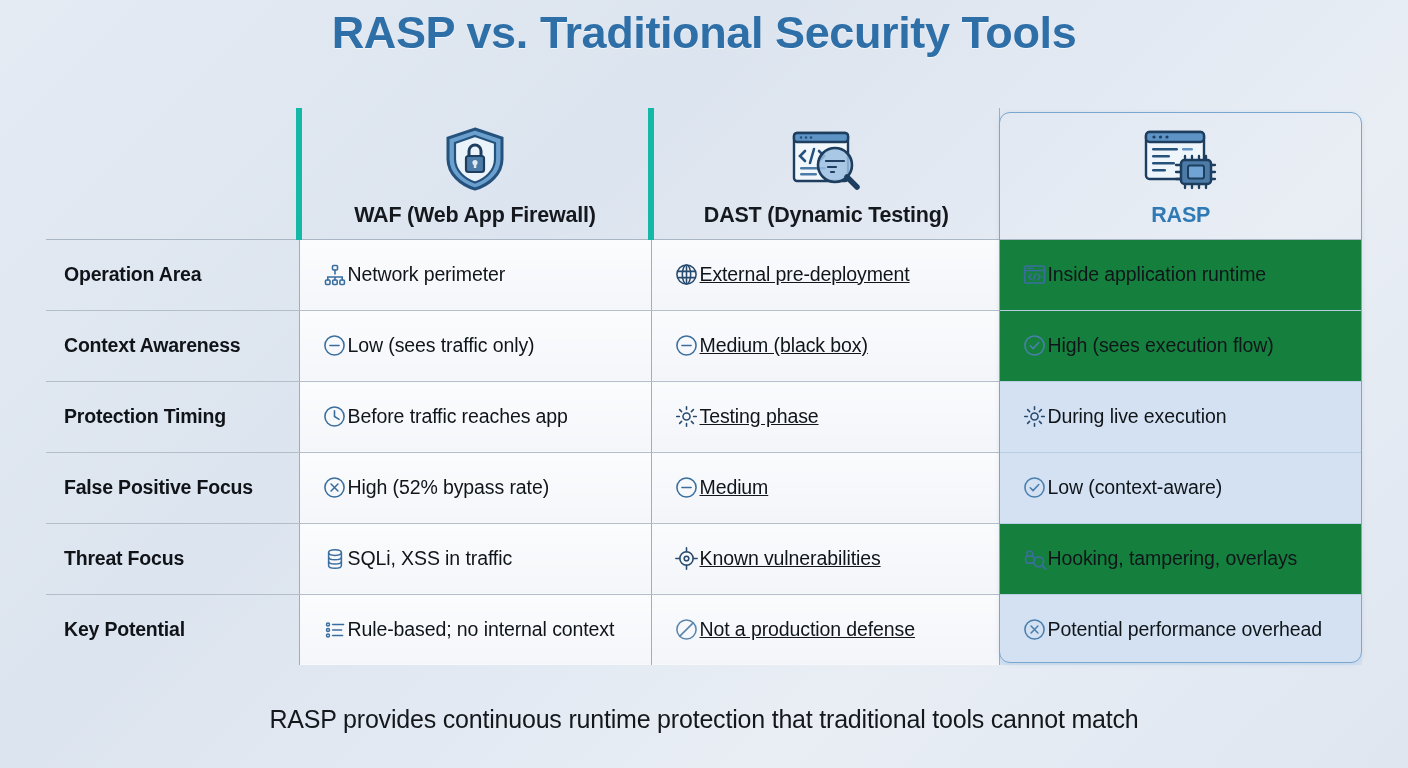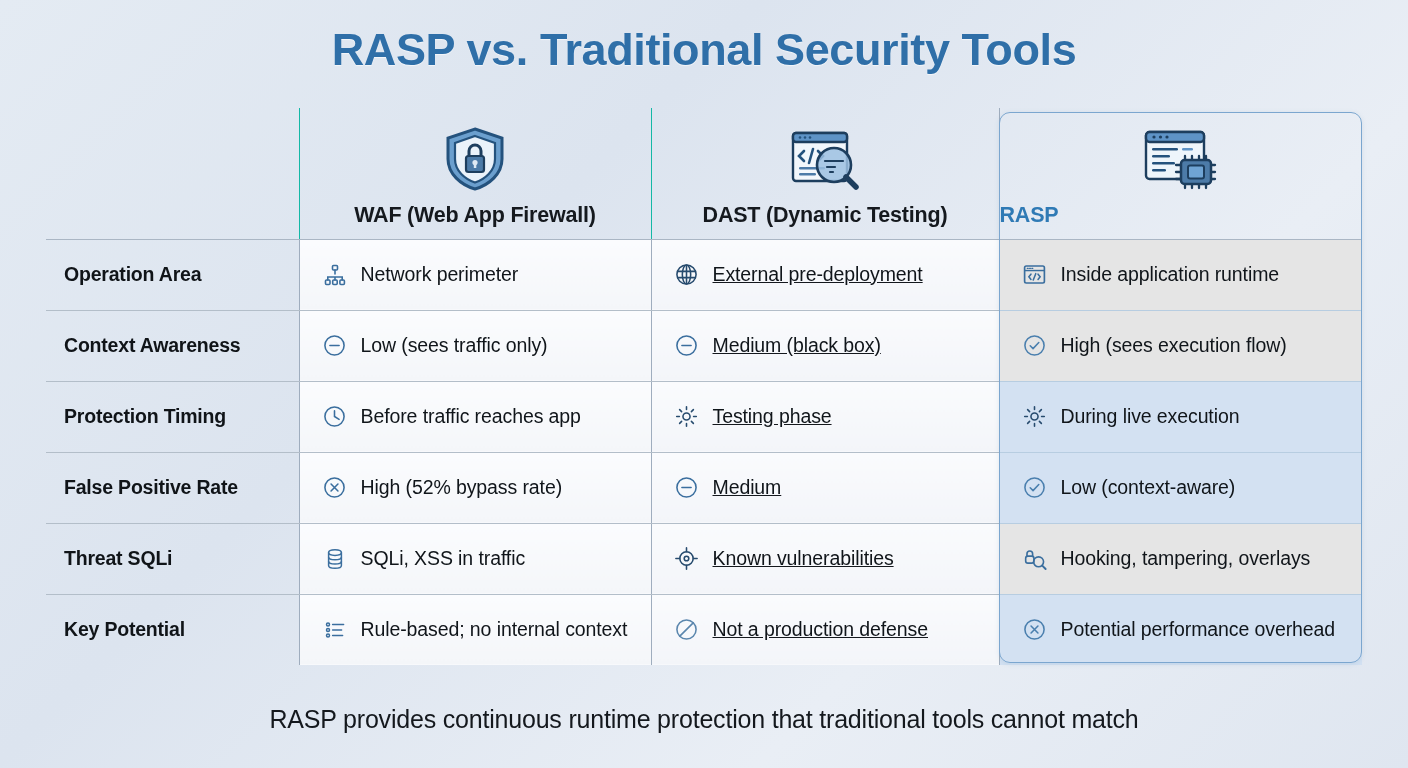--- a/index.html
+++ b/index.html
@@ -17,21 +17,21 @@
     position: relative;
   }
 
   
   .title {
     text-align: center;
     font-size: 45px;
     font-weight: bold;
     color: #2f6fa8;
     letter-spacing: -0.4px;
-    padding-top: 27px;
+    padding-top: 10px;
     line-height: 1.0;
     text-shadow: 0 1px 1px rgba(255,255,255,0.65);
   }
 
   
   .table-wrap {
     position: absolute;
     left: 46px;
     top: 108px;
     width: 1316px;
@@ -55,26 +55,26 @@
     vertical-align: bottom;
     padding: 0 0 11px 0;
     border-bottom: 1px solid #aab6c4;
     background: transparent;
   }
 
   th.h-label { border-bottom: 1px solid #aab6c4; }
 
   th.h-waf, th.h-dast {
     background: linear-gradient(180deg, #fbfcfd 0%, #f5f7fa 100%);
-    border-left: 1px solid #14b8a6;
+    border-left: 6px solid #14b8a6;
     text-align: center;
   }
 
   th.h-rasp {
-    text-align: left;
+    text-align: center;
     border-left: 1px solid #9fadbe;
     border-bottom: 1px solid #9ec0de;
     background: transparent;
   }
 
   .head-icon {
     display: block;
     margin: 0 auto 8px auto;
     height: 70px;
   }
@@ -107,31 +107,30 @@
   }
 
   td.cell {
     border-left: 1px solid #9fadbe;
     padding-left: 22px;
   }
   td.waf  { background: linear-gradient(180deg, #fbfcfe 0%, #f4f6f9 100%); }
   td.dast { background: linear-gradient(180deg, #fafbfd 0%, #f3f5f9 100%); text-decoration: underline; }
 
   td.rasp {
-    background: #e5e5e5;
+    background: #15803d;
     border-left: 1px solid #9fadbe;
     border-bottom: 1px solid #b7cde1;
   }
   td.rasp.alt { background: #d3e1f2; }
   tbody tr:last-child td.rasp { border-bottom: none; padding-left: 22px; }
 
   .cellflex {
     display: flex;
     align-items: center;
-    gap: 13px;
   }
   .cellflex .ico {
     flex: 0 0 auto;
     width: 26px;
     height: 26px;
     display: flex;
     align-items: center;
     justify-content: center;
   }
   .cellflex .txt {
@@ -361,21 +360,21 @@
                 <circle cx="12" cy="12" r="3.4"></circle>
                 <path d="M12 2.6v2.6M12 18.8v2.6M2.6 12h2.6M18.8 12h2.6M5.4 5.4l1.9 1.9M16.7 16.7l1.9 1.9M18.6 5.4l-1.9 1.9M7.3 16.7l-1.9 1.9" stroke-linecap="round"></path>
               </svg>
             </span>
             <span class="txt">During live execution</span>
           </div>
         </td>
       </tr>
 
       <tr>
-        <td class="lab">False Positive Rate</td>
+        <td class="lab">False Positive Focus</td>
         <td class="cell waf">
           <div class="cellflex">
             <span class="ico">
               <svg width="25" height="25" viewBox="0 0 24 24" fill="none" stroke="#3a6e9e" stroke-width="1.5">
                 <circle cx="12" cy="12" r="9.2"></circle>
                   <path d="M8.7 8.7l6.6 6.6M15.3 8.7l-6.6 6.6" stroke-linecap="round"></path>
               </svg>
             </span>
             <span class="txt">High (52% bypass rate)</span>
           </div>
@@ -398,21 +397,21 @@
                 <circle cx="12" cy="12" r="9.2"></circle>
                   <path d="M7.9 12.3l2.7 2.7 5.5-5.8" stroke-linecap="round" stroke-linejoin="round"></path>
               </svg>
             </span>
             <span class="txt">Low (context-aware)</span>
           </div>
         </td>
       </tr>
 
       <tr>
-        <td class="lab">Threat SQLi</td>
+        <td class="lab">Threat Focus</td>
         <td class="cell waf">
           <div class="cellflex">
             <span class="ico">
               <svg width="24" height="24" viewBox="0 0 24 24" fill="none" stroke="#3a6e9e" stroke-width="1.5">
                 <ellipse cx="12" cy="5.6" rx="6.4" ry="2.8"></ellipse>
                 <path d="M5.6 5.6v12.8c0 1.55 2.87 2.8 6.4 2.8s6.4-1.25 6.4-2.8V5.6"></path>
                 <path d="M5.6 9.9c0 1.55 2.87 2.8 6.4 2.8s6.4-1.25 6.4-2.8M5.6 14.2c0 1.55 2.87 2.8 6.4 2.8s6.4-1.25 6.4-2.8"></path>
               </svg>
             </span>
             <span class="txt">SQLi, XSS in traffic</span>

